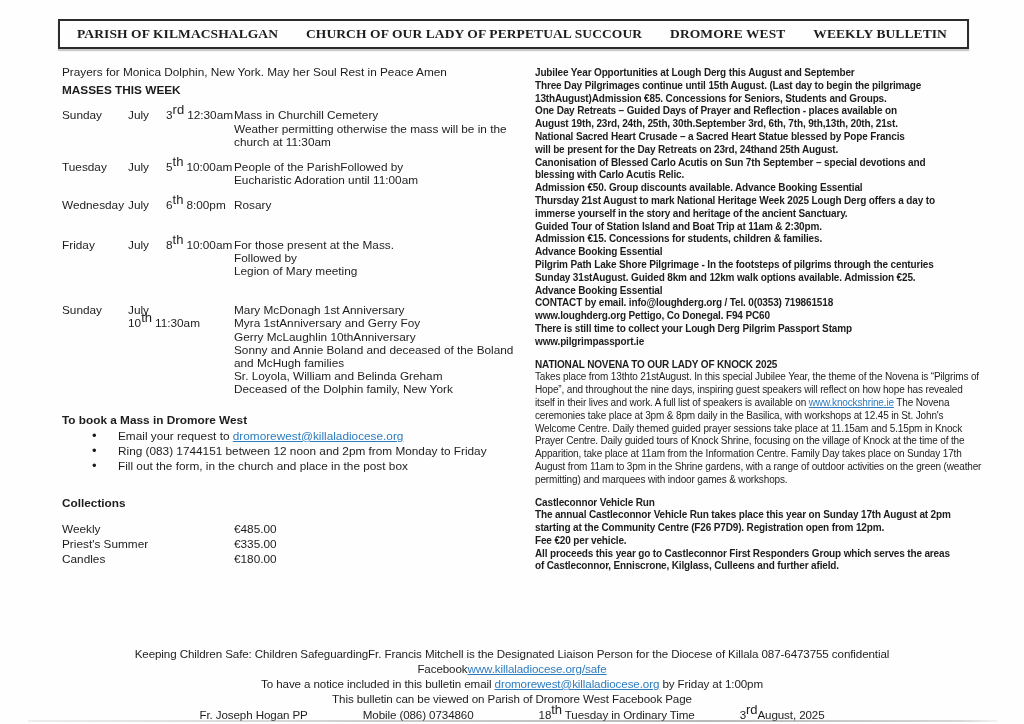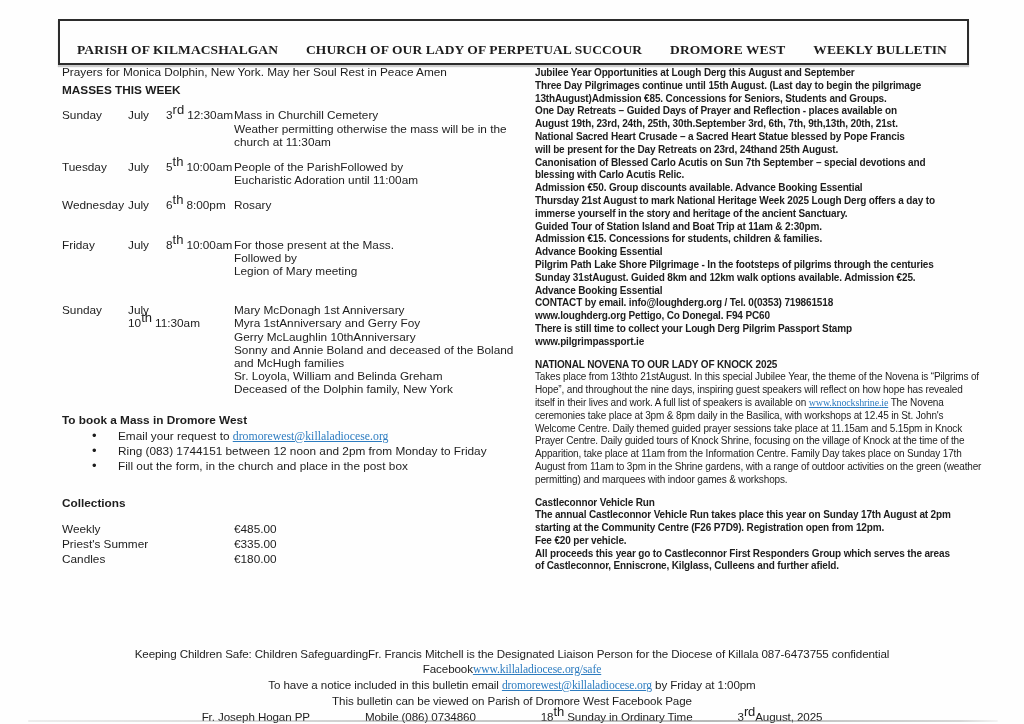--- a/index.html
+++ b/index.html
@@ -12,31 +12,31 @@
   .page{
     position:relative;width:1024px;height:724px;overflow:hidden;
     background:#fefefe;
   }
   
   .header-box{
     position:absolute;left:58px;top:19px;width:870px;height:26px;
     border:2px solid #2c2c2c;
     box-shadow:0 2px 1px rgba(110,110,110,.35);
     display:flex;align-items:center;justify-content:space-between;
-    padding:16px 20px 0 17px;
+    padding:0 20px 0 17px;
     font-family:"Liberation Serif","DejaVu Serif",serif;
     font-weight:bold;font-size:13.5px;letter-spacing:.1px;white-space:nowrap;
   }
   
   .columns{position:absolute;top:60px;left:62px;width:920px;display:flex;gap:13px;}
   .col-left{width:460px;font-size:11.8px;line-height:13.2px;}
   .col-right{width:447px;font-size:10px;line-height:12.8px;letter-spacing:-0.15px;}
   .pre-line{white-space:pre-line;font-weight:bold;}
   sup{font-size:13px;vertical-align:super;line-height:0;}
-  a,.link{color:#2d7cc0;text-decoration:underline;cursor:pointer;font-family:Liberation Serif, serif;}
+  a,.link{color:#2d7cc0;text-decoration:underline;cursor:pointer;}
   
   .prayers{margin-top:6px;}
   .masses-title{font-weight:bold;margin-top:5px;margin-bottom:12px;}
   .mass-row{display:flex;margin-bottom:12px;}
   .mass-list div.mass-row:nth-of-type(3),
   .mass-list div.mass-row:nth-of-type(4){margin-bottom:26px;}
   .m-day{width:66px;flex:none;}
   .m-date{width:106px;flex:none;}
   .m-month{display:inline-block;width:38px;}
   .m-time{margin-left:3px;}
@@ -206,18 +206,18 @@
 
     </div>
   </div>
 
   <div class="footer">
     <div>Keeping Children Safe: Children SafeguardingFr. Francis Mitchell is the Designated Liaison Person for the Diocese of Killala 087-6473755 confidential</div>
     <div><span>Facebook</span><span class="link">www.killaladiocese.org/safe</span></div>
     <div><span>To have a notice included in this bulletin email </span><span class="link">dromorewest@killaladiocese.org</span><span> by Friday at 1:00pm</span></div>
     <div>This bulletin can be viewed on Parish of Dromore West Facebook Page</div>
     <div class="footer-last">
-      <span>Fr. Joseph Hogan PP</span><span class="f-gap1">Mobile (086) 0734860</span><span class="f-gap2"><span>18</span><sup>th</sup><span> Sunday in Ordinary Time</span></span><span class="f-gap3"><span>3</span><sup>rd</sup><span>August, 2025</span></span>
+      <span>Fr. Joseph Hogan PP</span><span class="f-gap1">Mobile (086) 0734860</span><span class="f-gap2"><span>18</span><sup>th</sup><span> Tuesday in Ordinary Time</span></span><span class="f-gap3"><span>3</span><sup>rd</sup><span>August, 2025</span></span>
     </div>
   </div>
 
   <div class="scan-line"></div>
 </div>
 
 </body></html>

